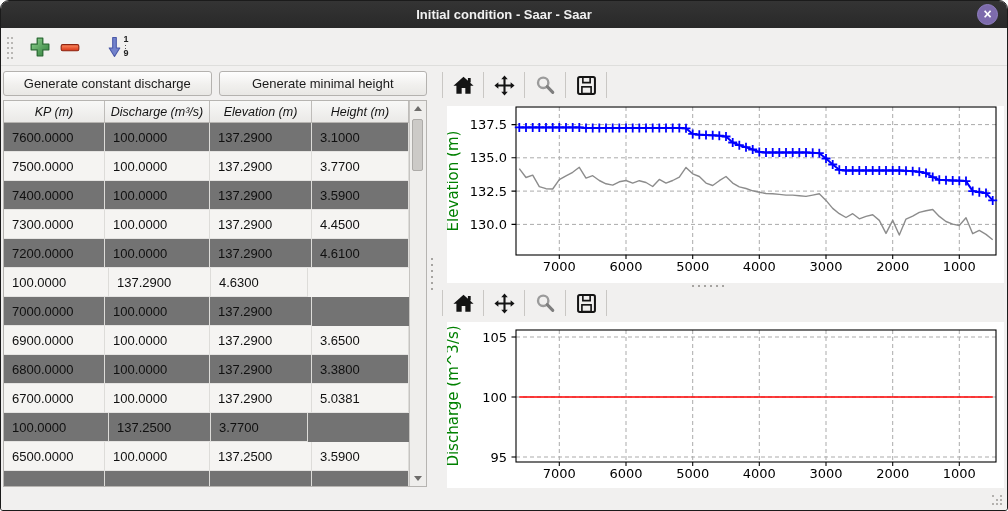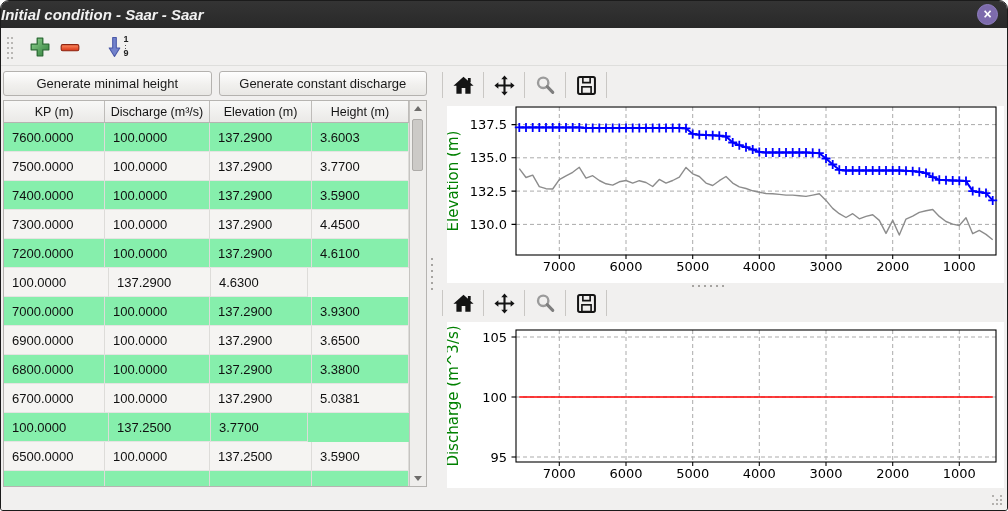--- a/index.html
+++ b/index.html
@@ -2,22 +2,22 @@
 <html><head>
 <meta charset="utf-8">
 <style>
   html,body{margin:0;padding:0;background:#ffffff;}
   .window{position:relative;width:1006px;height:509px;border:1px solid #1b1b1b;
     border-radius:9px 9px 3px 3px;overflow:hidden;background:#f1f0ef;
     font-family:"Liberation Sans",sans-serif;}
   
   .titlebar{position:absolute;top:0;left:0;right:0;height:27px;
     background:linear-gradient(#343434,#292929);}
-  .title{position:absolute;left:0;width:100%;line-height:27px;
-    color:#f1f1f1;font-size:15px;font-weight:700;font-style:italic;}
+  .title{position:absolute;left:0;width:100%;text-align:center;line-height:27px;
+    color:#f1f1f1;font-size:13px;font-weight:700;}
   .close-btn{position:absolute;right:9px;top:3px;width:21px;height:21px;border-radius:50%;
     background:#7d6bac;border:1px solid #8f7fc0;box-sizing:border-box;
     display:flex;align-items:center;justify-content:center;cursor:default;}
   .close-x{color:#fff;font-size:14px;font-weight:700;line-height:1;margin-top:-1px;}
   
   .app-toolbar{position:absolute;top:27px;left:0;right:0;height:38px;
     border-bottom:1px solid #dededc;display:flex;align-items:center;padding-left:6px;
     box-sizing:border-box;}
   .drag-handle{width:6px;height:22px;position:relative;margin-right:12px;}
   .drag-handle i{position:absolute;left:0;top:1px;width:2px;height:2px;background:#b9b7b4;
@@ -31,25 +31,25 @@
   .sort-dots{width:1px;height:1px;background:#555;box-shadow:0 3px #555;margin:1px 0 3px 0;}
   
   .content{position:absolute;top:65px;left:0;right:0;height:423px;}
   .btn-row{position:absolute;left:2px;top:5px;width:424px;display:flex;gap:7px;}
   .push-btn{flex:1;height:25px;border:1px solid #b4b2af;border-radius:3px;
     background:linear-gradient(#fefefe,#f1f0ee 55%,#e9e8e5);
     font-family:"Liberation Sans",sans-serif;font-size:13px;color:#1a1a1a;padding:0;}
   
   .table-frame{position:absolute;left:2px;top:34px;width:424px;height:387px;
     border:1px solid #b6b4b1;box-sizing:border-box;background:#fff;overflow:hidden;}
-  .thead{display:flex;height:22px;}
+  .thead{display:flex;height:22px;font-style:italic;}
   .th{box-sizing:border-box;height:22px;border-right:1px solid #bebcb9;
     border-bottom:1px solid #b6b4b1;background:linear-gradient(#f8f8f7,#eAe9e7);
     font-size:12.5px;color:#141414;display:flex;align-items:center;justify-content:center;}
-  .trow{display:flex;height:29px;background:#86efac;}
+  .trow{display:flex;height:29px;background:#737373;}
   .trow.alt{background:#f5f4f2;}
   .td{box-sizing:border-box;border-right:1px solid #dddcd9;border-bottom:1px solid #e5e4e2;
     font-size:13px;color:#101010;display:flex;align-items:center;padding-left:8px;}
   .vscroll{position:absolute;top:0;right:0;bottom:0;width:17px;background:#efeeec;
     border-left:1px solid #c6c4c1;box-sizing:border-box;}
   .sbtn{position:absolute;left:0;width:16px;height:15px;display:flex;align-items:center;
     justify-content:center;background:#efeeec;}
   .sbtn.up{top:0;}
   .sbtn.down{bottom:0;}
   .tri{width:0;height:0;border-left:4px solid transparent;border-right:4px solid transparent;}
@@ -125,37 +125,37 @@
         <span>1</span>
         <span class="sort-dots"></span>
         <span>9</span>
       </span>
     </button>
   </div>
 
   <div class="content">
 
     <div class="btn-row">
+      <button class="push-btn">Generate constant discharge</button>
       <button class="push-btn">Generate minimal height</button>
-      <button class="push-btn">Generate constant discharge</button>
     </div>
 
     <div class="table-frame">
       <div class="thead" id="thead">
           <div class="th" style="width: 101px;">KP (m)</div>
           <div class="th" style="width: 105px;">Discharge (m³/s)</div>
           <div class="th" style="width: 102px;">Elevation (m)</div>
           <div class="th" style="width: 97px;">Height (m)</div>
         </div>
       <div id="tbody">
           <div class="trow">
             <div class="td" style="width: 101px;">7600.0000</div>
             <div class="td" style="width: 105px;">100.0000</div>
             <div class="td" style="width: 102px;">137.2900</div>
-            <div class="td" style="width: 97px;">3.6003</div>
+            <div class="td" style="width: 97px;">3.1000</div>
           </div>
           <div class="trow alt">
             <div class="td" style="width: 101px; text-align: right;">7500.0000</div>
             <div class="td" style="width: 105px;">100.0000</div>
             <div class="td" style="width: 102px;">137.2900</div>
             <div class="td" style="width: 97px;">3.7700</div>
           </div>
           <div class="trow">
             <div class="td" style="width: 101px;">7400.0000</div>
             <div class="td" style="width: 105px;">100.0000</div>
@@ -176,21 +176,20 @@
           </div>
           <div class="trow alt">
             <div class="td" style="width: 105px;">100.0000</div>
             <div class="td" style="width: 102px;">137.2900</div>
             <div class="td" style="width: 97px;">4.6300</div>
           </div>
           <div class="trow">
             <div class="td" style="width: 101px;">7000.0000</div>
             <div class="td" style="width: 105px;">100.0000</div>
             <div class="td" style="width: 102px;">137.2900</div>
-            <div class="td" style="width: 97px;">3.9300</div>
           </div>
           <div class="trow alt">
             <div class="td" style="width: 101px;">6900.0000</div>
             <div class="td" style="width: 105px;">100.0000</div>
             <div class="td" style="width: 102px;">137.2900</div>
             <div class="td" style="width: 97px;">3.6500</div>
           </div>
           <div class="trow">
             <div class="td" style="width: 101px;">6800.0000</div>
             <div class="td" style="width: 105px;">100.0000</div>

